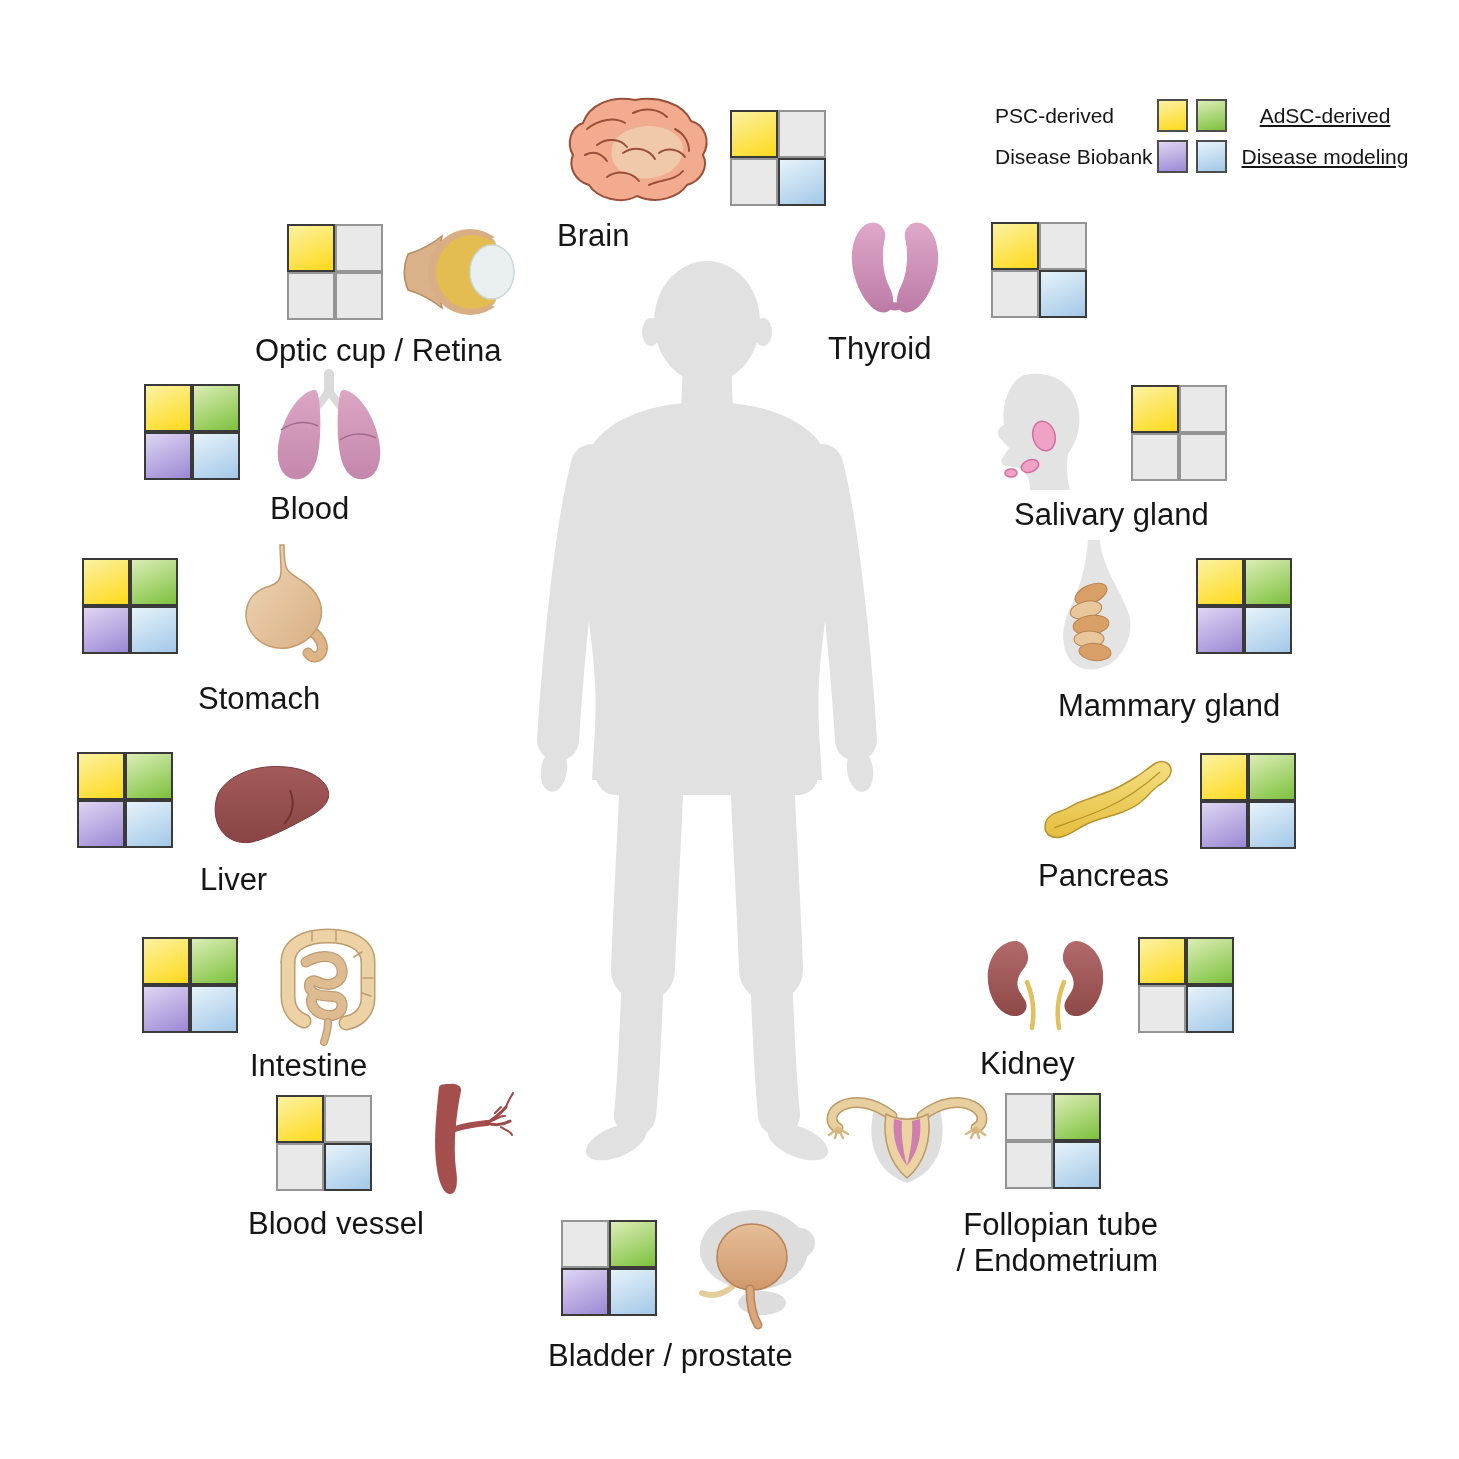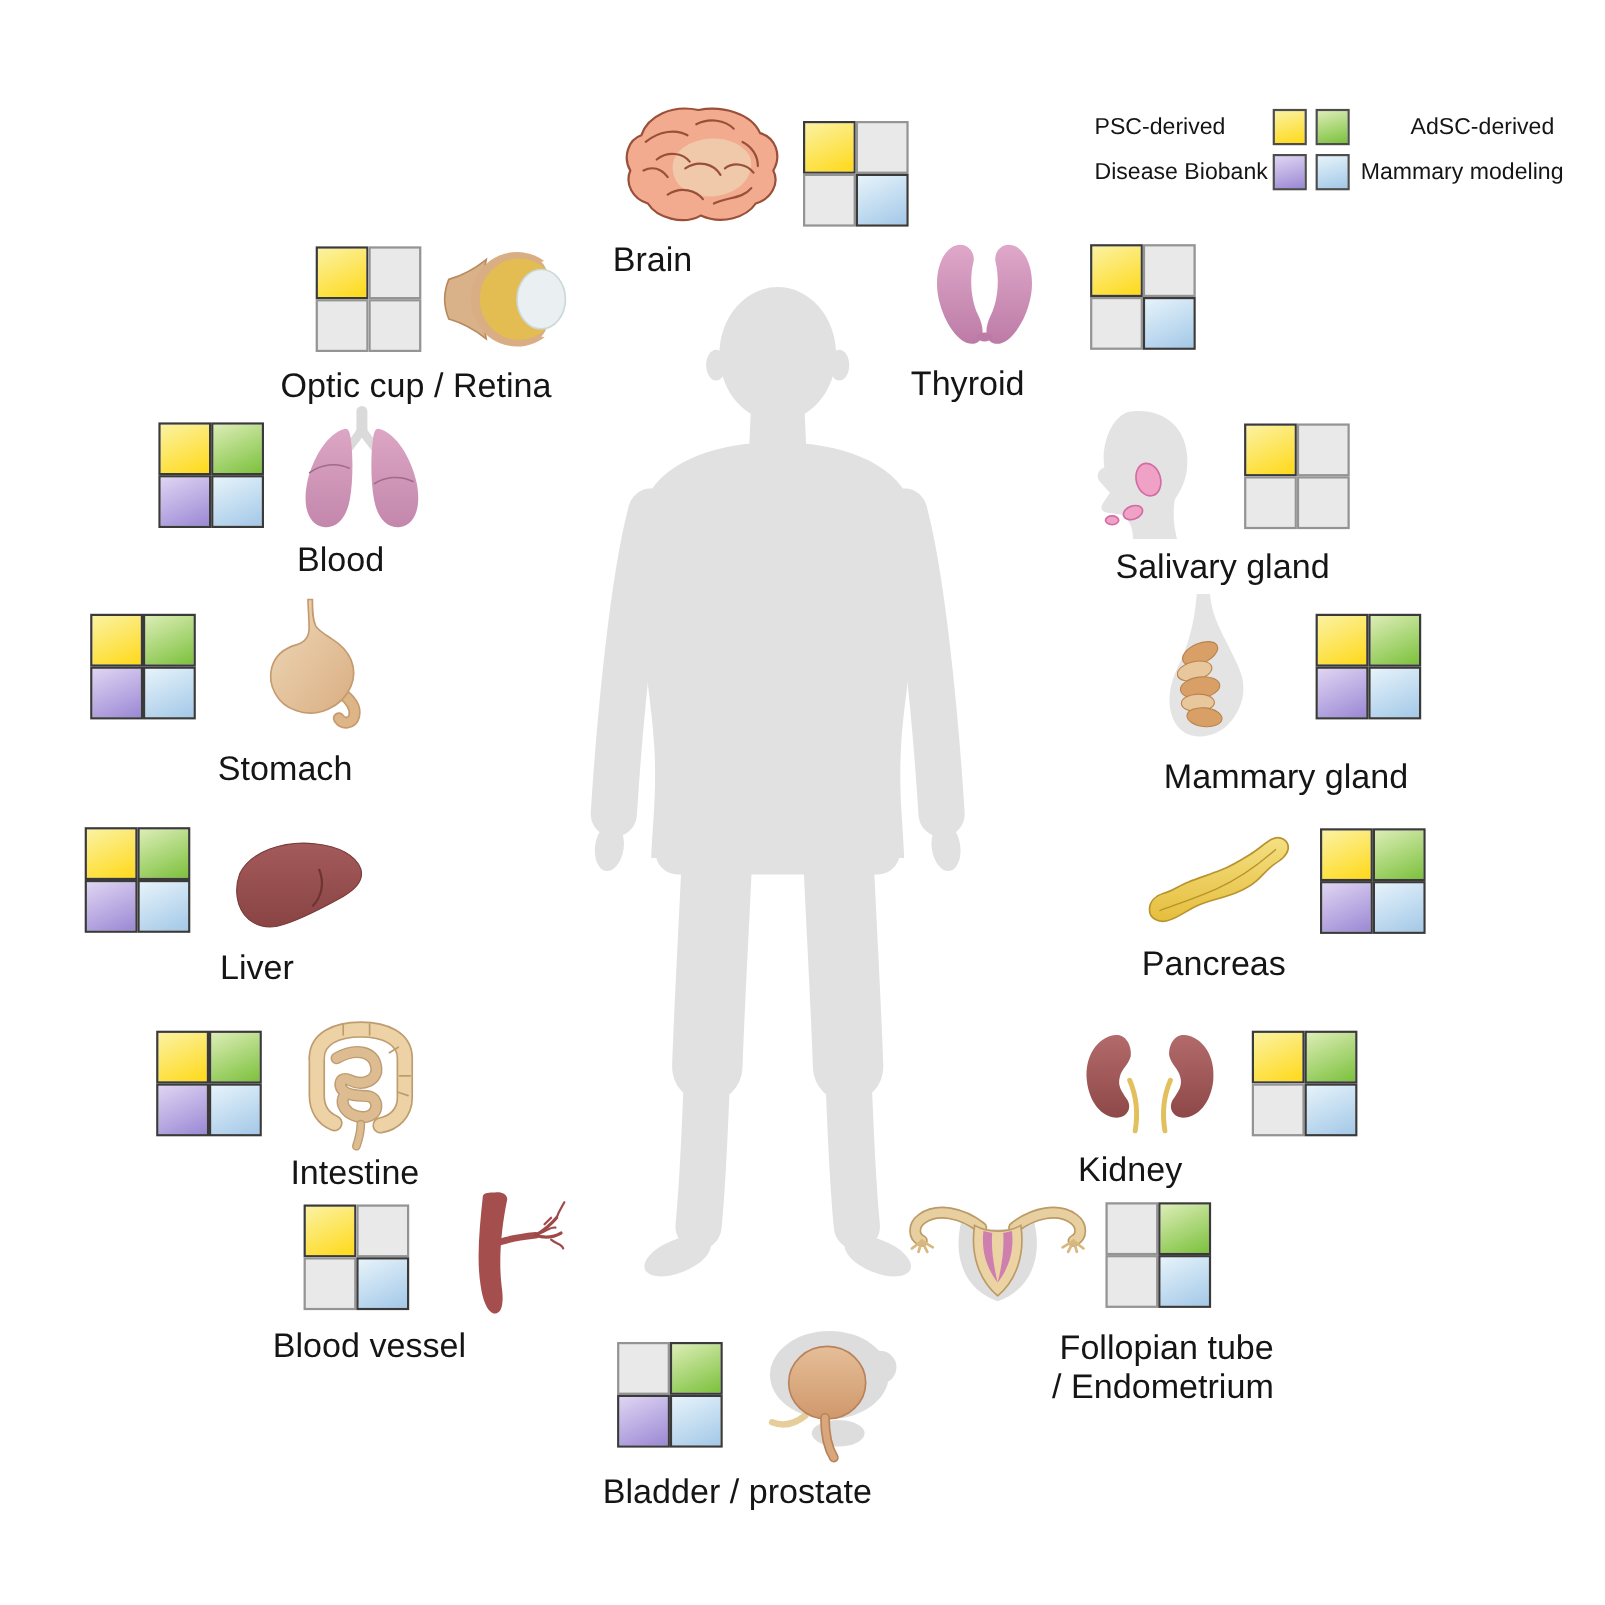--- a/index.html
+++ b/index.html
@@ -18,21 +18,21 @@
   .label{position:absolute;font-size:31px;color:#151515;
          letter-spacing:0px;line-height:36px;}
   .label.left{text-align:right;}
   .watermark{position:absolute;left:495px;top:700px;width:475px;text-align:center;
              font-size:46px;color:#C9C9C9;letter-spacing:1px;}
   .legend{position:absolute;left:995px;top:95px;display:grid;
           grid-template-columns:158px 39px 39px 182px;grid-auto-rows:41px;
           align-items:center;font-size:21px;color:#151515;}
   .lg-label{white-space:nowrap;}
   .lg-label.r{padding-right:6px;}
-  .lg-label.l{text-align:right;padding-left:6px;}
+  .lg-label.l{text-align:center;padding-left:6px;text-decoration:underline;}
   .lg-sq{width:31px;height:33px;box-sizing:border-box;border:2px solid #4D4D4D;margin:0 auto;}
   .sq-psc{background:linear-gradient(165deg,#FBF2A2,#FFD919);}
   .sq-adsc{background:linear-gradient(165deg,#DCEDB6,#7CC13D);}
   .sq-cancer{background:linear-gradient(165deg,#DFD5F3,#9B88D4);}
   .sq-disease{background:linear-gradient(165deg,#E6F3FA,#A3C8E8);}
 
   
   .o-brain .icon{left:563px;top:93px;width:150px;height:115px}
   .o-brain .grid{left:730px;top:110px}
   .o-brain .label{left:557px;top:218px;width:162px}
@@ -55,21 +55,21 @@
   .o-fallopian .grid{left:1005px;top:1093px}
   .o-fallopian .label{left:888px;top:1207px;width:270px}
   .o-bladder .grid{left:561px;top:1220px}
   .o-bladder .icon{left:688px;top:1205px;width:130px;height:125px}
   .o-bladder .label{left:548px;top:1338px;width:280px}
   .o-bloodvessel .grid{left:276px;top:1095px}
   .o-bloodvessel .icon{left:403px;top:1083px;width:110px;height:115px}
   .o-bloodvessel .label{left:248px;top:1206px;width:235px}
   .o-intestine .grid{left:142px;top:937px}
   .o-intestine .icon{left:272px;top:926px;width:112px;height:118px}
-  .o-intestine .label{left:264px;top:1048px;width:165px}
+  .o-intestine .label{left:250px;top:1048px;width:165px}
   .o-liver .grid{left:77px;top:752px}
   .o-liver .icon{left:206px;top:758px;width:128px;height:90px}
   .o-liver .label{left:200px;top:862px;width:145px}
   .o-stomach .grid{left:82px;top:558px}
   .o-stomach .icon{left:220px;top:543px;width:120px;height:128px}
   .o-stomach .label{left:198px;top:681px;width:165px}
   .o-lung .grid{left:144px;top:384px}
   .o-lung .icon{left:268px;top:374px;width:122px;height:112px}
   .o-lung .label{left:270px;top:491px;width:122px}
   .o-optic .grid{left:287px;top:224px}
@@ -106,21 +106,21 @@
 
 
   <div class="legend">
     <span class="lg-label r">PSC-derived</span>
     <span class="lg-sq sq-psc"></span>
     <span class="lg-sq sq-adsc"></span>
     <span class="lg-label l">AdSC-derived</span>
     <span class="lg-label r">Disease Biobank</span>
     <span class="lg-sq sq-cancer"></span>
     <span class="lg-sq sq-disease"></span>
-    <span class="lg-label l">Mammary modeling</span>
+    <span class="lg-label l">Disease modeling</span>
   </div>
 
   <div class="organ o-brain">
     <svg class="icon" viewBox="0 0 150 115">
       <path d="M72,7 C48,2 26,12 20,30 C8,34 3,50 10,62 C5,74 12,88 26,92 C34,105 58,112 74,103 C94,112 116,104 124,92 C138,88 146,74 140,62 C148,48 142,32 128,28 C120,10 94,3 72,7 Z" fill="#F3AB90" stroke="#9A4F38" stroke-width="2"></path>
       <path d="M60,40 C80,28 108,32 118,48 C124,60 116,76 100,82 C80,90 56,84 50,68 C46,56 50,46 60,40 Z" fill="#EFC9AA"></path>
       <g stroke="#9A4F38" stroke-width="2" fill="none" stroke-linecap="round">
         <path d="M24,36 C36,26 52,24 62,30"></path>
           <path d="M34,52 C44,44 58,46 64,54"></path>
         <path d="M22,62 C30,58 38,60 44,68"></path>

